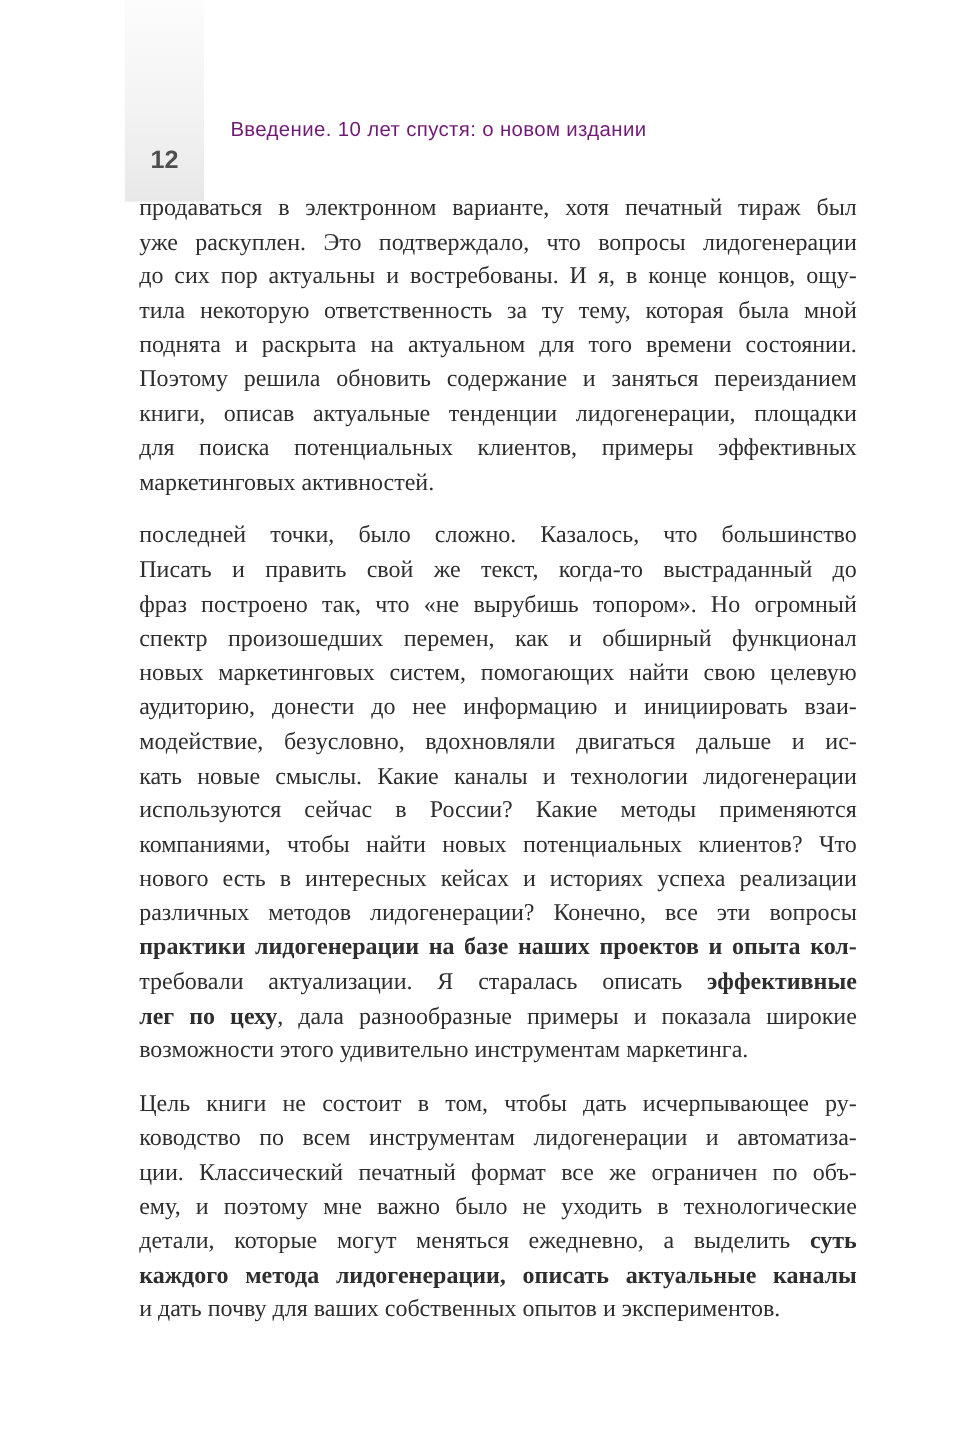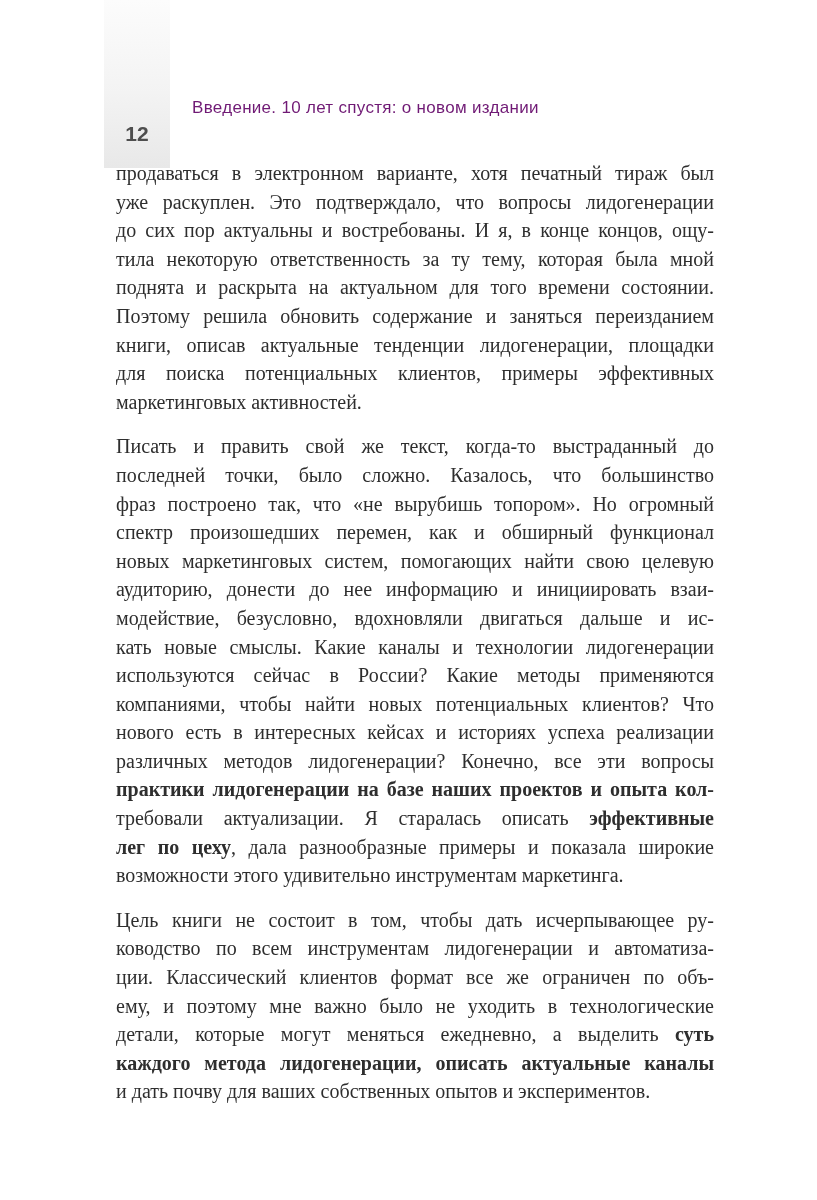--- a/index.html
+++ b/index.html
@@ -94,41 +94,41 @@
         <div class="line"><span>уже раскуплен. Это подтверждало, что вопросы лидогенерации</span></div>
         <div class="line"><span>до сих пор актуальны и востребованы. И я, в конце концов, ощу-</span></div>
         <div class="line"><span>тила некоторую ответственность за ту тему, которая была мной</span></div>
         <div class="line"><span>поднята и раскрыта на актуальном для того времени состоянии.</span></div>
         <div class="line"><span>Поэтому решила обновить содержание и заняться переизданием</span></div>
         <div class="line"><span>книги, описав актуальные тенденции лидогенерации, площадки</span></div>
         <div class="line"><span>для поиска потенциальных клиентов, примеры эффективных</span></div>
         <div class="line final"><span>маркетинговых активностей.</span></div>
       </div>
       <div class="para">
+        <div class="line"><span>последней точки, было сложно. Казалось, что большинство</span></div>
         <div class="line"><span>Писать и править свой же текст, когда-то выстраданный до</span></div>
-        <div class="line"><span>последней точки, было сложно. Казалось, что большинство</span></div>
         <div class="line"><span>фраз построено так, что «не вырубишь топором». Но огромный</span></div>
         <div class="line"><span>спектр произошедших перемен, как и обширный функционал</span></div>
         <div class="line"><span>новых маркетинговых систем, помогающих найти свою целевую</span></div>
         <div class="line"><span>аудиторию, донести до нее информацию и инициировать взаи-</span></div>
         <div class="line"><span>модействие, безусловно, вдохновляли двигаться дальше и ис-</span></div>
         <div class="line"><span>кать новые смыслы. Какие каналы и технологии лидогенерации</span></div>
         <div class="line"><span>используются сейчас в России? Какие методы применяются</span></div>
         <div class="line"><span>компаниями, чтобы найти новых потенциальных клиентов? Что</span></div>
         <div class="line"><span>нового есть в интересных кейсах и историях успеха реализации</span></div>
         <div class="line"><span>различных методов лидогенерации? Конечно, все эти вопросы</span></div>
         <div class="line"><span class="bold">практики лидогенерации на базе наших проектов и опыта кол-</span></div>
         <div class="line"><span>требовали актуализации. Я старалась описать </span><span class="bold">эффективные</span></div>
         <div class="line"><span class="bold">лег по цеху</span><span>, дала разнообразные примеры и показала широкие</span></div>
         <div class="line final"><span>возможности этого удивительно инструментам маркетинга.</span></div>
       </div>
       <div class="para">
         <div class="line"><span>Цель книги не состоит в том, чтобы дать исчерпывающее ру-</span></div>
         <div class="line"><span>ководство по всем инструментам лидогенерации и автоматиза-</span></div>
-        <div class="line"><span>ции. Классический клиентов формат все же ограничен по объ-</span></div>
+        <div class="line"><span>ции. Классический печатный формат все же ограничен по объ-</span></div>
         <div class="line"><span>ему, и поэтому мне важно было не уходить в технологические</span></div>
         <div class="line"><span>детали, которые могут меняться ежедневно, а выделить </span><span class="bold">суть</span></div>
         <div class="line"><span class="bold">каждого метода лидогенерации, описать актуальные каналы</span></div>
         <div class="line final"><span>и дать почву для ваших собственных опытов и экспериментов.</span></div>
       </div>
     </div>
 
 </div>
 
 </body></html>

